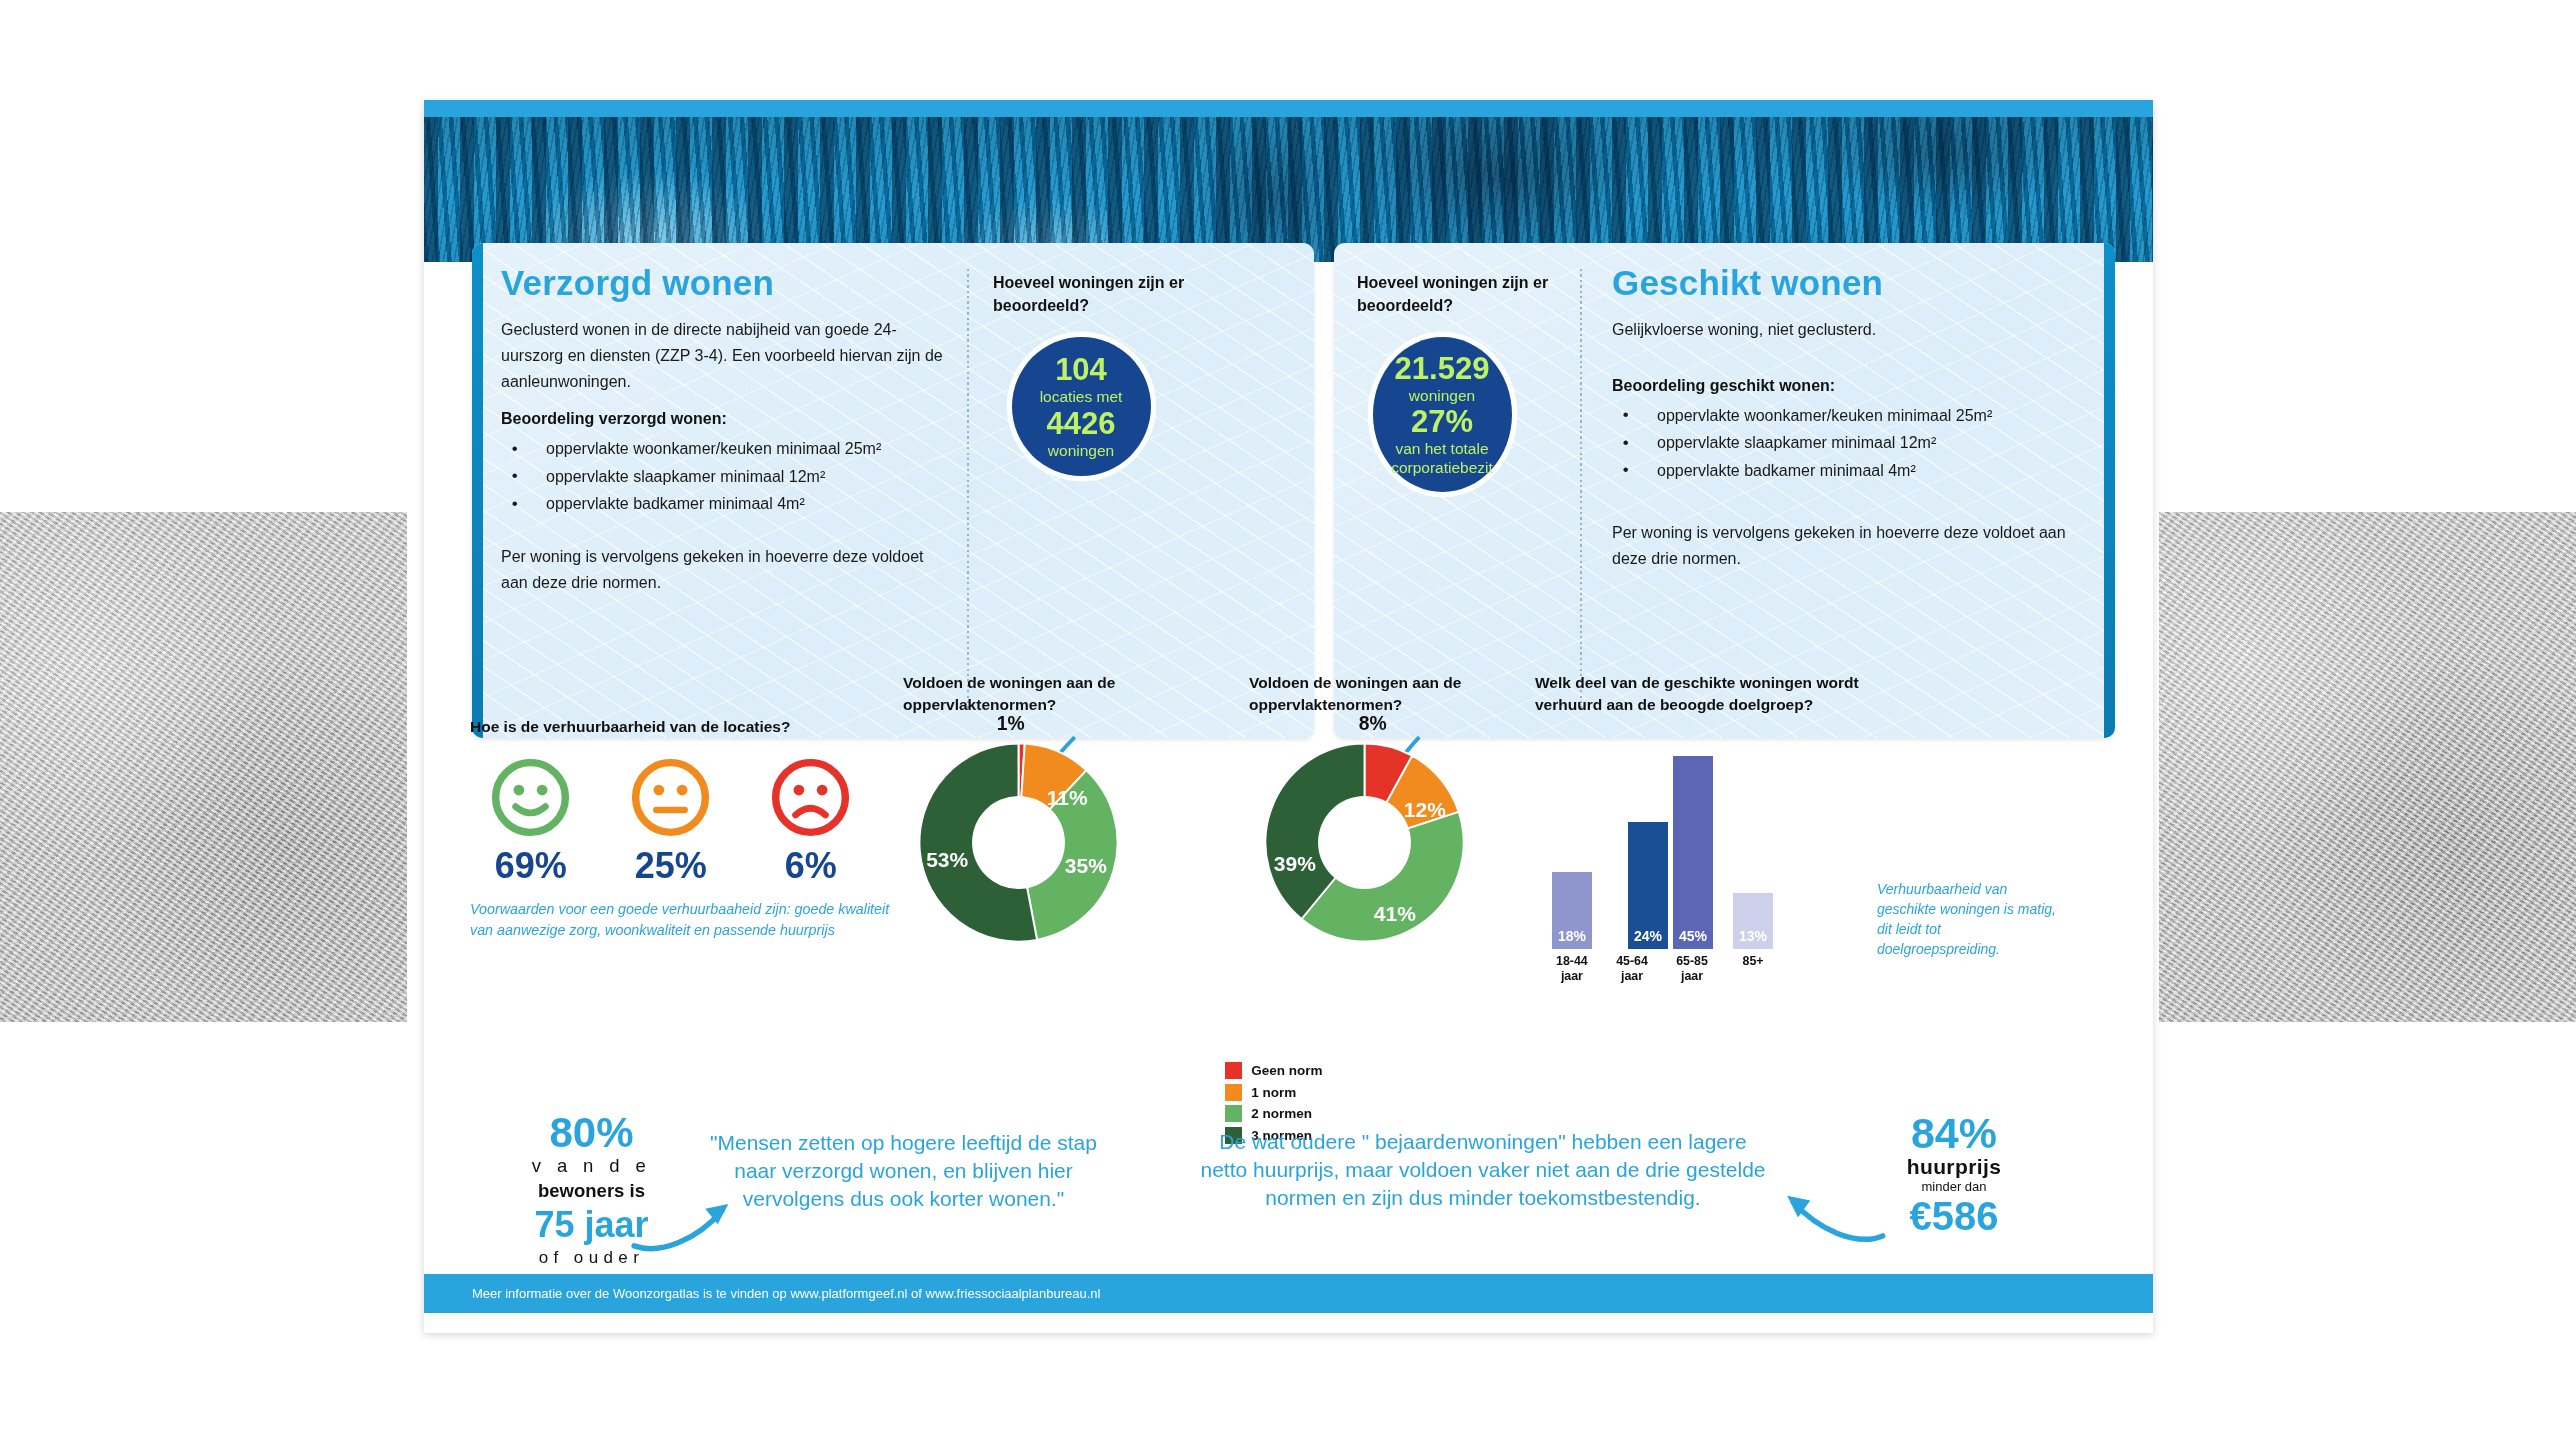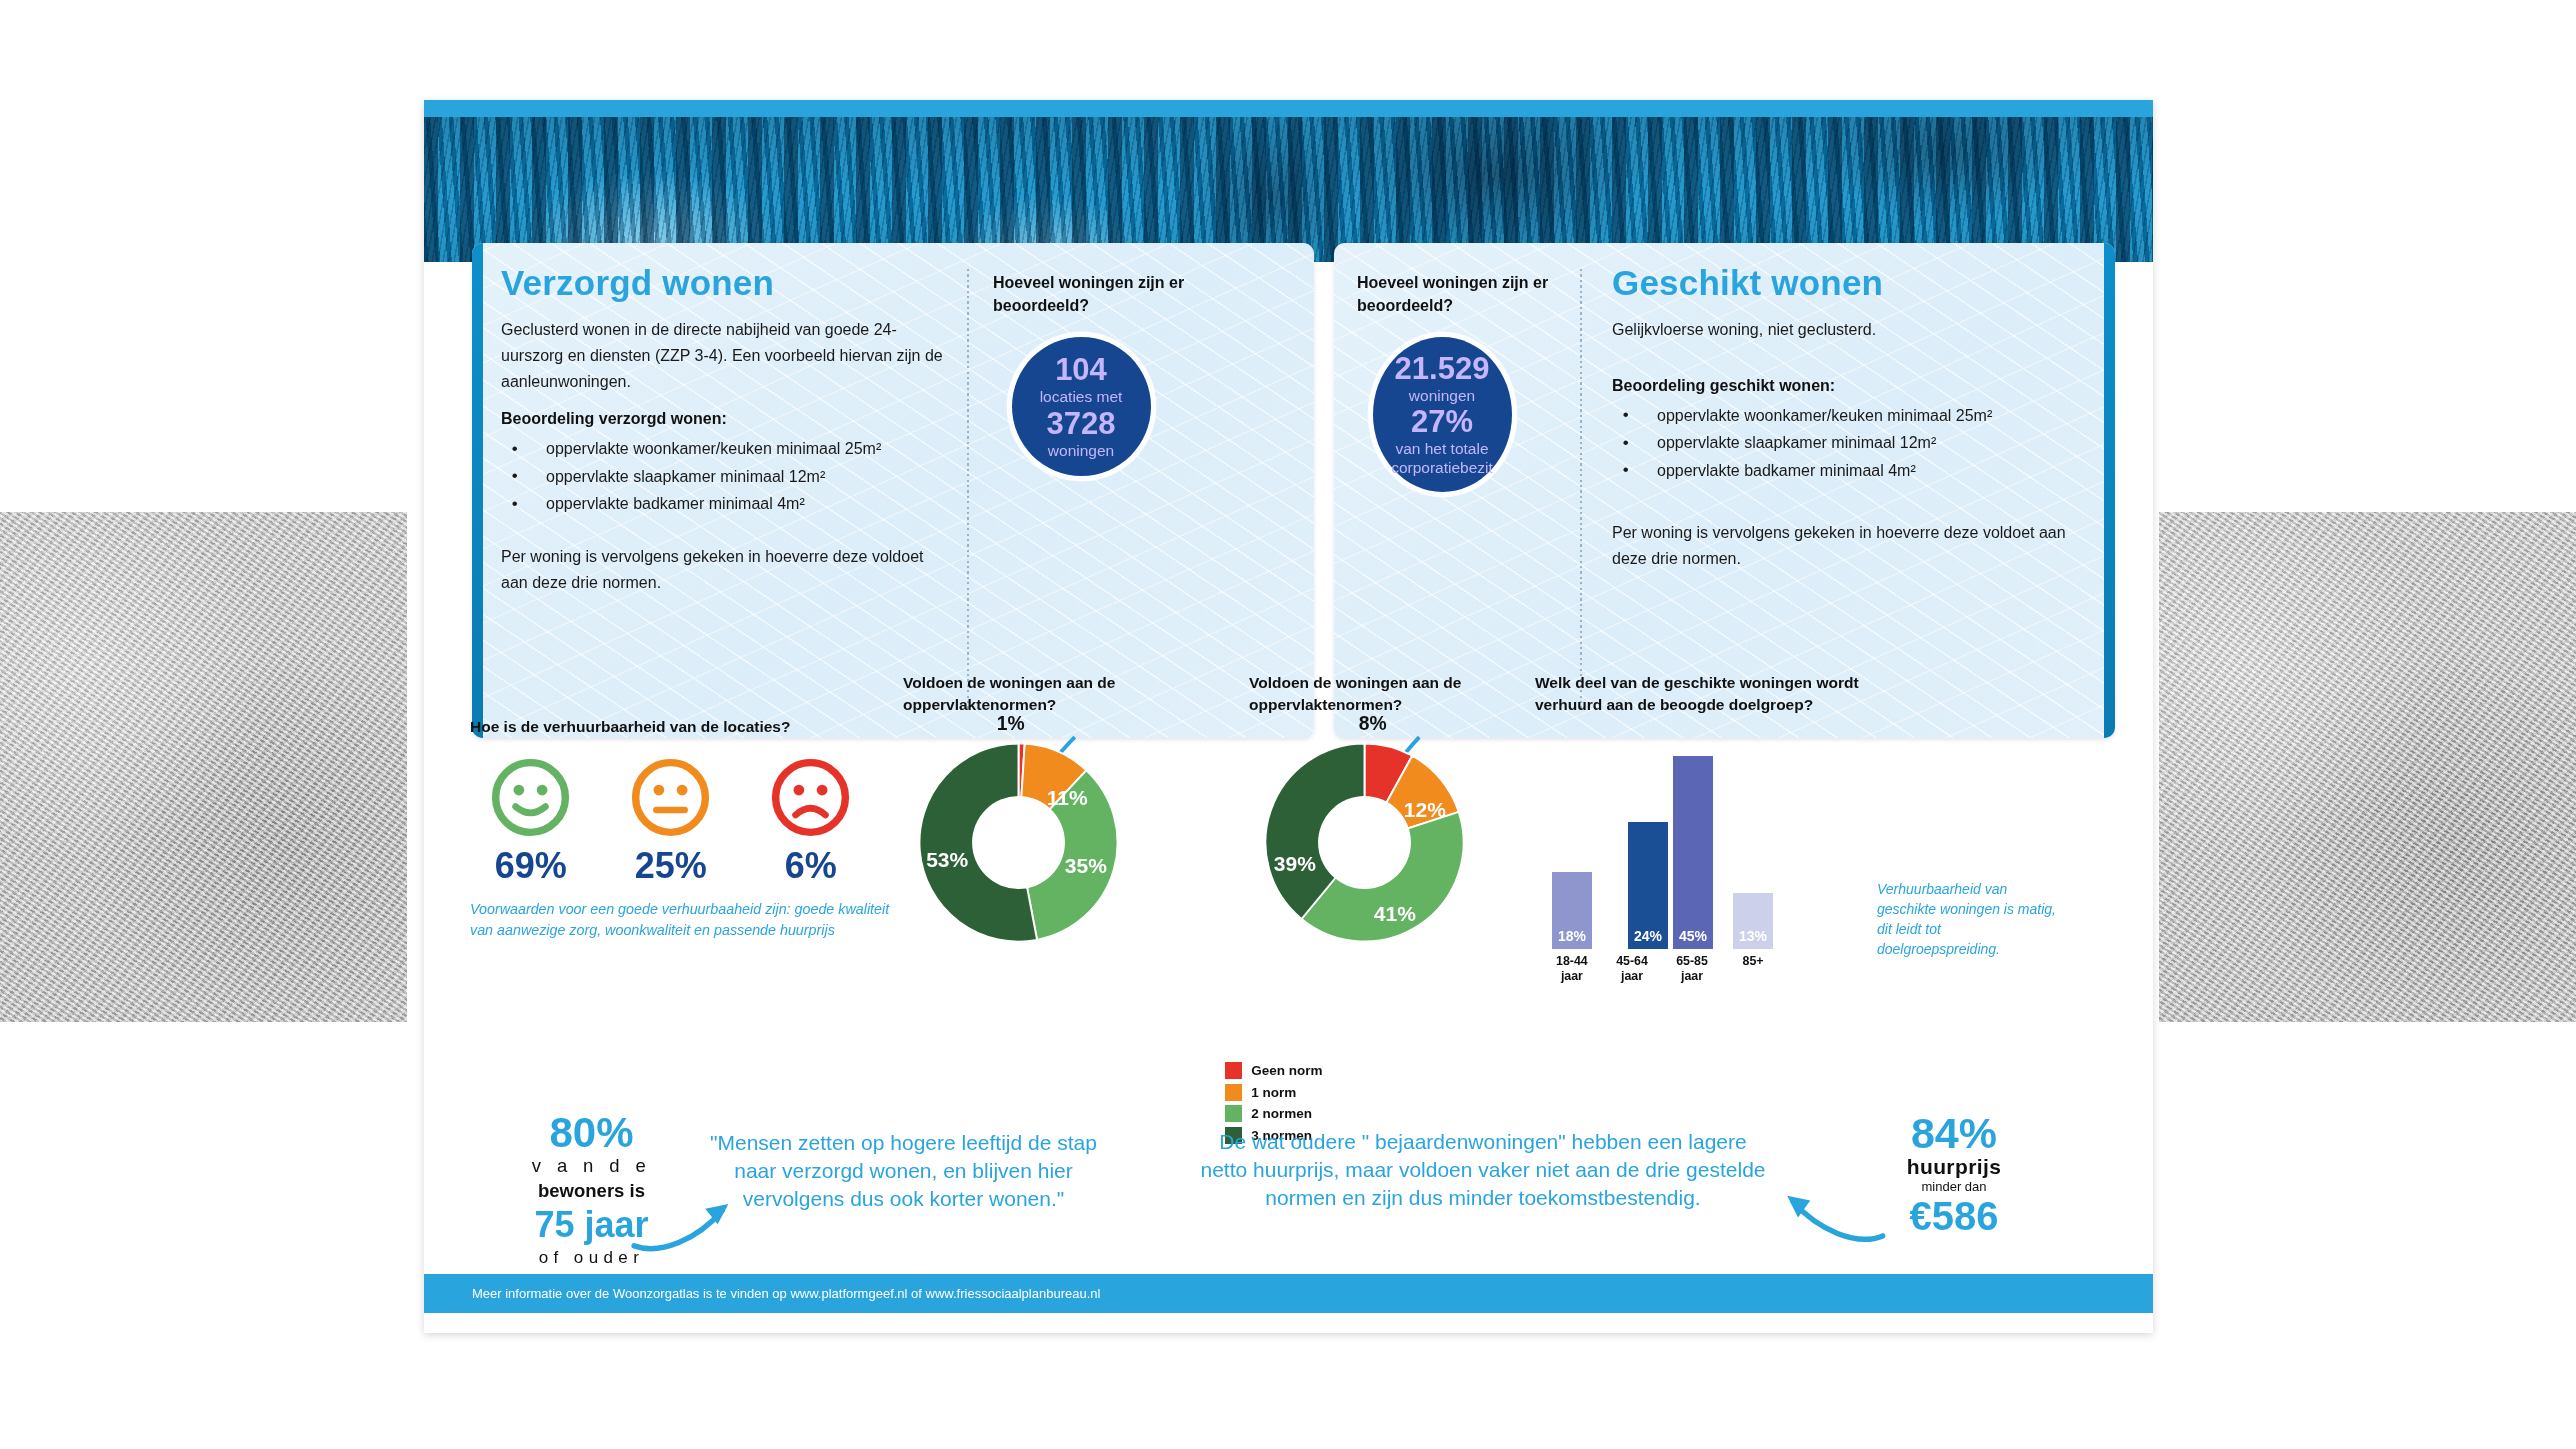--- a/index.html
+++ b/index.html
@@ -114,21 +114,21 @@
 
   .panel-r-text { position:absolute; left:278px; top:20px; width:479px; }
   .panel-r-text .card-title { margin-bottom: 14px; }
   .panel-r-text .tail { margin-top: 36px; }
 
   
   .q-head { font-size: 16px; font-weight:bold; color:#111; line-height:1.45; }
   .circle {
     border-radius: 50%;
     background:#15468f;
-    color:#c4b5fd;
+    color:#bef264;
     display:flex; flex-direction:column; align-items:center; justify-content:center;
     box-shadow: 0 0 0 5.4px rgba(255,255,255,.92);
     text-align:center;
   }
   .circle .big  { font-size: 31px; font-weight:bold; line-height:1.12; }
   .circle .small{ font-size: 15.5px; font-weight:normal; line-height:1.22; }
 
   #stat-left-wrap  { position:absolute; left: 521px; top: 28px; width: 255px; }
   #stat-right-wrap { position:absolute; left: 23px;  top: 28px; width: 216px; }
   #circle-left  { width:139px; height:139px; margin: 20px auto 0 18.5px; }
@@ -234,21 +234,21 @@
         <li>oppervlakte badkamer minimaal 4m²</li>
       </ul>
       <div class="body-txt tail">Per woning is vervolgens gekeken in hoeverre deze voldoet aan deze drie normen.</div>
     </div>
 
     <div id="stat-left-wrap">
       <div class="q-head">Hoeveel woningen zijn er beoordeeld?</div>
       <div class="circle" id="circle-left">
         <div class="big">104</div>
         <div class="small">locaties met</div>
-        <div class="big">3728</div>
+        <div class="big">4426</div>
         <div class="small">woningen</div>
       </div>
     </div>
   </div>
 
   <div class="card" id="card-right">
     <div class="blueedge"></div>
     <div class="divider"></div>
 
     <div id="stat-right-wrap">

